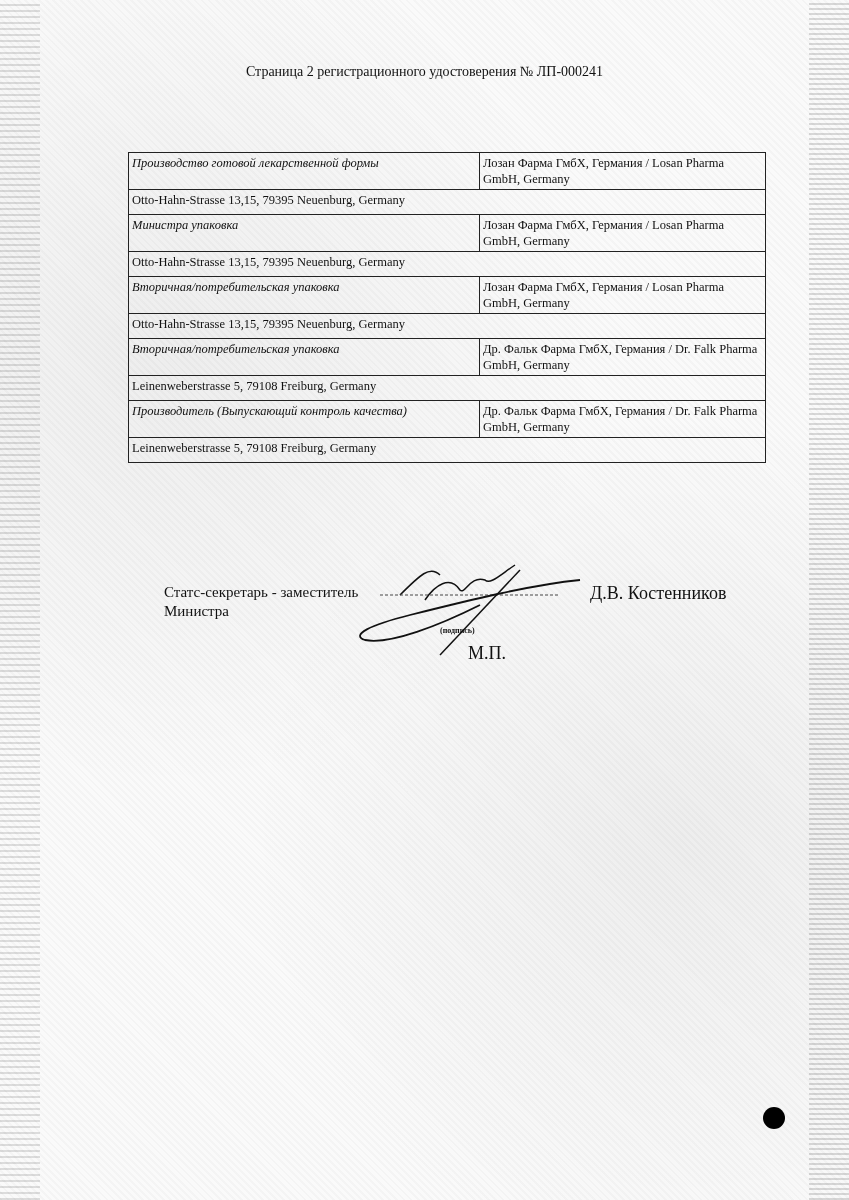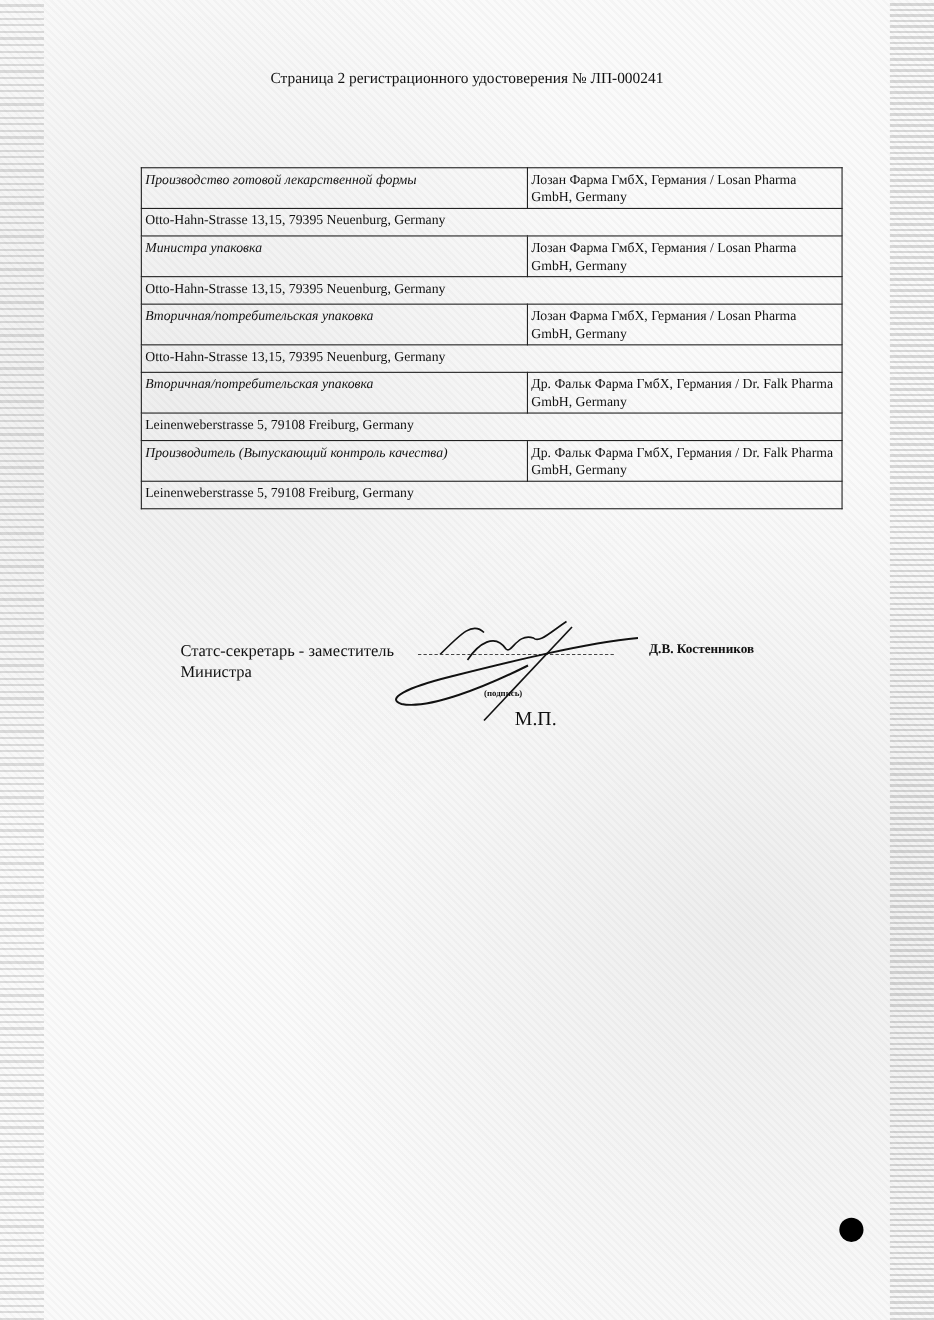--- a/index.html
+++ b/index.html
@@ -29,21 +29,21 @@
     position:absolute; left:128px; top:152px; width:638px;
     border-collapse:collapse; font-size:12.5px; line-height:16px;
   }
   table.sites td {
     border:1px solid #222; padding:2px 3px; vertical-align:top;
   }
   td.head { font-weight:bold; height:46px; }
   td.stage { font-style:italic; width:344px; height:32px;margin-left:16px; }
   td.addr { height:20px; }
   .sig-block { position:absolute; left:128px; top:583px; font-weight:normal; font-size:15px; line-height:19px;margin-left:36px; }
-  .sig-name { position:absolute; left:590px; top:583px; font-weight:bold; font-size:12px; }
+  .sig-name { position:absolute; left:590px; top:583px; font-weight:normal; font-size:18px; }
   .sig-caption { position:absolute; left:440px; top:626px; font-size:8px;font-weight:bold; }
   .stamp { position:absolute; left:468px; top:643px; font-size:18px; }
   .signature { position:absolute; left:350px; top:555px; }
   .dot { position:absolute; left:763px; top:1107px; width:22px; height:22px; border-radius:50%; background:#000; }
 </style>
 </head>
 <body>
 
 <div class="page">
   <div class="edge-l"></div>

